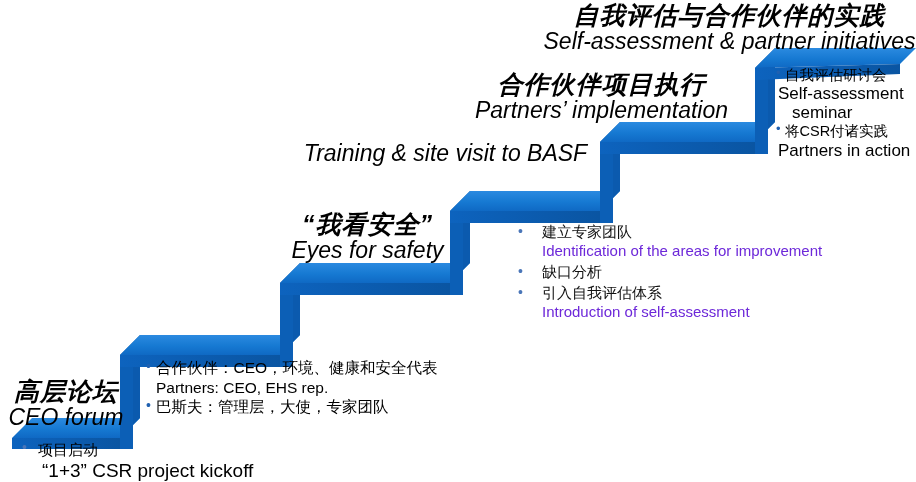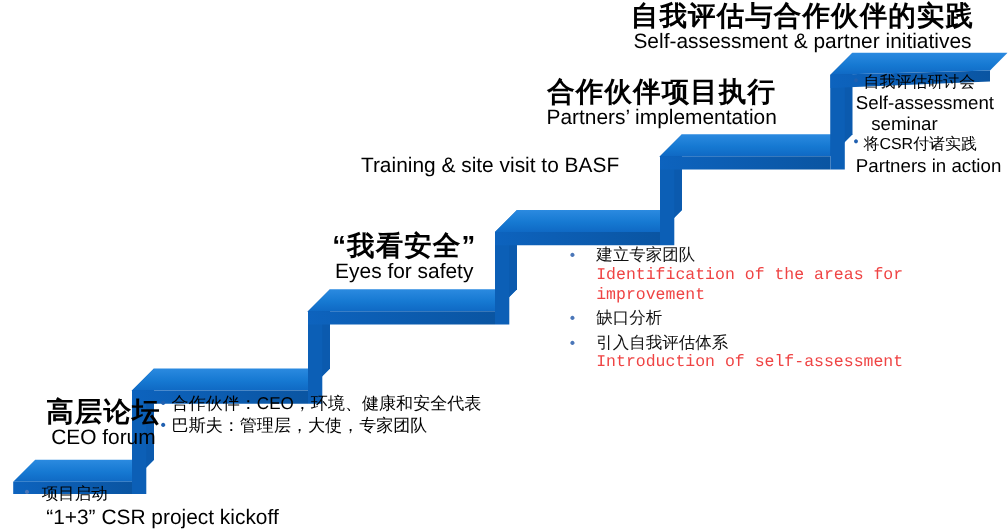--- a/index.html
+++ b/index.html
@@ -7,34 +7,34 @@
     width:916px;height:482px;
     background:#ffffff;
     font-family:"Liberation Sans","DejaVu Sans",sans-serif;
     overflow:hidden;
     position:relative;
   }
   #stage{position:absolute;left:0;top:0;width:916px;height:482px;}
 
   .stairs-svg{position:absolute;left:0;top:0;width:916px;height:482px;}
 
-  .lbl{position:absolute;text-align:center;line-height:1.08;color:#000;white-space:nowrap;}
+  .lbl{position:absolute;text-align:center;line-height:1.08;color:#000;white-space:nowrap;font-style:italic;}
   .lbl .cn{font-size:25px;font-weight:bold;letter-spacing:1px;}
-  .lbl .en{font-size:19px;font-weight:normal;letter-spacing:0px;}
+  .lbl .en{font-size:23px;font-weight:normal;letter-spacing:0px;}
 
   .bullets{position:absolute;color:#000;line-height:1.18;}
   .bullets .cn{font-size:15px;}
   .bullets .en{font-size:15px;}
 
   
   #mid-list{position:absolute;left:506px;top:222px;width:360px;}
   #mid-list .item{margin-bottom:2px;}
   #mid-list .cn{display:block;font-size:15px;color:#111;padding-left:36px;position:relative;line-height:1.30;}
   #mid-list .cn .d{position:absolute;left:12px;top:0px;color:#4a76b8;font-size:14px;}
-  #mid-list .en{display:block;font-size:15px;color:#ef4444;padding-left:36px;line-height:1.22;font-family:Liberation Mono, monospace;}
+  #mid-list .en{display:block;font-size:15px;color:#6d28d9;padding-left:36px;line-height:1.22;}
 
   
   #bl-list{position:absolute;left:18px;top:440px;width:300px;}
   #bl-list .cn{display:block;font-size:15px;padding-left:20px;position:relative;line-height:1.28;}
   #bl-list .cn .d{position:absolute;left:4px;top:-1px;color:#4a76b8;font-size:14px;}
   #bl-list .en{display:block;font-size:19px;padding-left:24px;line-height:1.22;}
 
   
   #s1-list{position:absolute;left:146px;top:358px;width:420px;}
   #s1-list .cn{display:block;font-size:15.5px;padding-left:10px;position:relative;line-height:1.30;}
@@ -93,21 +93,21 @@
       <polygon points="600,142 620,122 775,122 755,142" fill="url(#topFace)"></polygon>
       <polygon points="600,142 755,142 755,154 600,154" fill="url(#frontFace)"></polygon>
       <polygon points="755,142 775,122 775,48 755,68" fill="#0B5AAE"></polygon>
       <polygon points="755,142 755,154 768,154 768,68 755,68" fill="#0C5FB6"></polygon>
 
       <polygon points="755,68 775,48 916,48 900,64" fill="url(#topFace)"></polygon>
       <polygon points="755,68 900,64 900,74 755,80" fill="url(#frontFace)"></polygon>
     </g>
   </svg>
 
-  <div class="lbl" style="left:6px;top:362px;width:120px;margin-left:28px;">
+  <div class="lbl" style="left:6px;top:378px;width:120px;">
     <div class="cn">高层论坛</div>
     <div class="en">CEO forum</div>
   </div>
 
 
   <div class="lbl" style="left:285px;top:211px;width:165px;">
     <div class="cn">“我看安全”</div>
     <div class="en">Eyes for safety</div>
   </div>
 
@@ -128,20 +128,21 @@
   <div id="bl-list" class="bullets">
     <div class="item">
       <span class="cn"><span class="d">•</span><span>项目启动</span></span>
       <span class="en">“1+3” CSR project kickoff</span>
     </div>
   </div>
 
   <div id="s1-list" class="bullets">
     <div class="item">
       <span class="cn"><span class="d">•</span><span>合作伙伴：CEO，环境、健康和安全代表</span></span>
+      <span class="en">Partners: CEO, EHS rep.</span>
     </div>
     <div class="item">
       <span class="cn"><span class="d">•</span><span>巴斯夫：管理层，大使，专家团队</span></span>
     </div>
   </div>
 
   <div id="mid-list" class="bullets">
     <div class="item">
       <span class="cn"><span class="d">•</span><span>建立专家团队</span></span>
       <span class="en">Identification of the areas for improvement</span>

